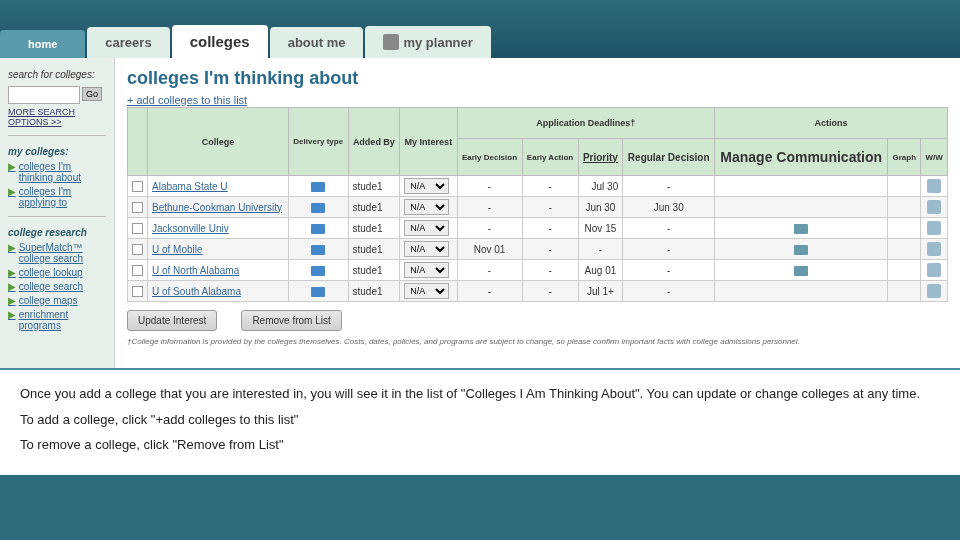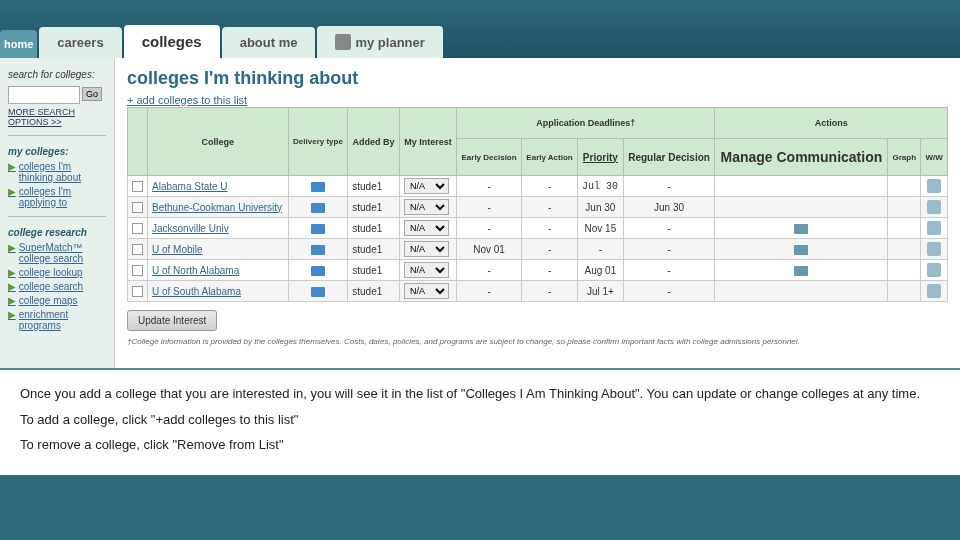--- a/index.html
+++ b/index.html
@@ -27,21 +27,21 @@
       font-weight: bold;
       border-radius: 4px 4px 0 0;
       margin-right: 2px;
       color: #cce;
       background: transparent;
     }
     .nav-tab.home-tab {
       background: #5a9aaa;
       color: white;
       font-size: 11px;
-      padding: 8px 4px;
+      padding: 8px 28px;
     }
     .nav-tab.colleges-tab {
       background: white;
       color: #333;
       font-size: 15px;
       font-weight: bold;
     }
     .nav-tab.careers-tab {
       background: #e0eee8;
       color: #555;
@@ -362,21 +362,21 @@
       <select class="interest-select">
         <option>N/A</option>
         <option>Low</option>
         <option>Medium</option>
         <option>High</option>
         <option>1st Choice</option>
       </select>
     </td>
     <td style="text-align:center;">-</td>
     <td style="text-align:center;">-</td>
-    <td style="text-align:left;font-family:Liberation Mono, monospace;">Jul 30</td>
+    <td style="text-align:right;">Jul 30</td>
     <td style="text-align:center;">-</td>
     <td style="text-align:center;">
       
     </td>
     <td style="text-align:center;"></td>
     <td style="text-align:center;">
       <span style="display:inline-block;width:14px;height:14px;background:#99bbcc;border-radius:2px;cursor:pointer;vertical-align:middle;"></span>
     </td>
   </tr>
           <tr>
@@ -517,20 +517,21 @@
     <td style="text-align:center;"></td>
     <td style="text-align:center;">
       <span style="display:inline-block;width:14px;height:14px;background:#99bbcc;border-radius:2px;cursor:pointer;vertical-align:middle;"></span>
     </td>
   </tr>
         </tbody>
     </table>
 
     <div class="table-buttons">
       <button class="btn">Update Interest</button>
+      <button class="btn">Remove from List</button>
     </div>
 
     <p class="footnote">†College information is provided by the colleges themselves. Costs, dates, policies, and programs are subject to change, so please confirm important facts with college admissions personnel.</p>
   </div>
 </div>
 
 <div class="bottom-text">
   <p>Once you add a college that you are interested in, you will see it in the list of "Colleges I Am Thinking About". You can update or change colleges at any time.</p>
   <p>To add a college, click "+add colleges to this list"</p>
   <p>To remove a college, click "Remove from List"</p>

